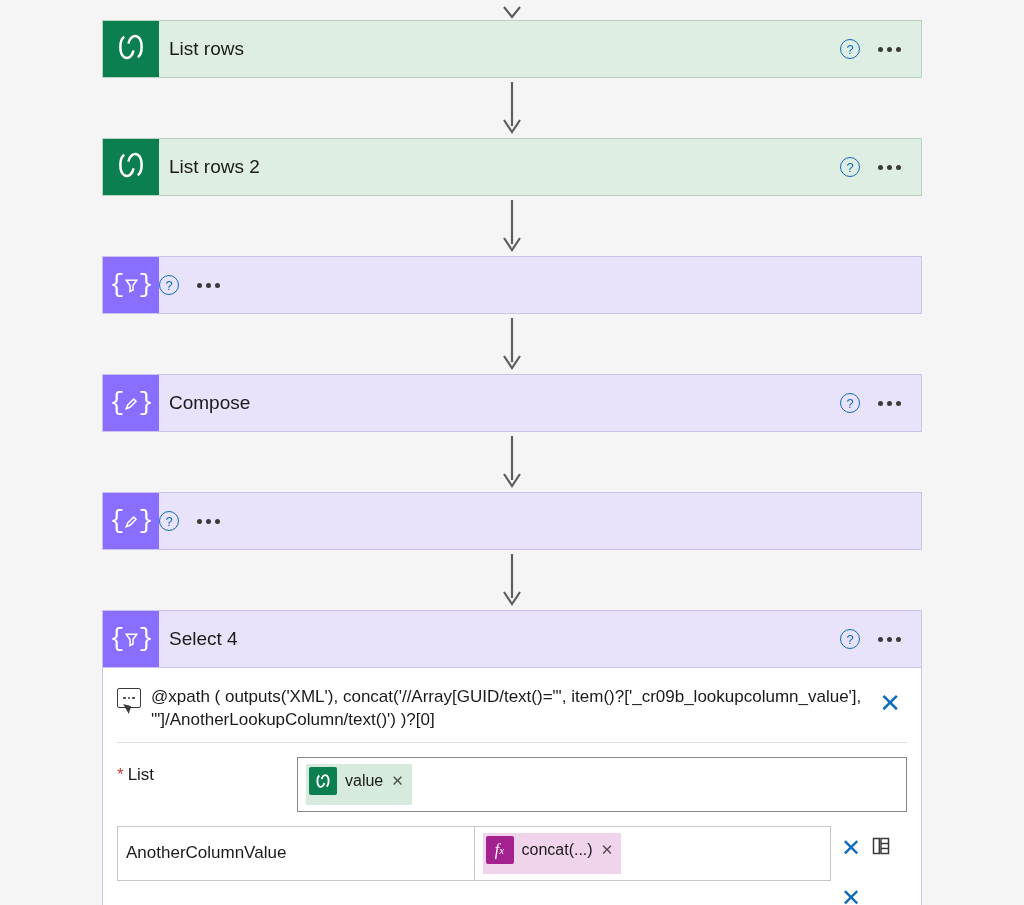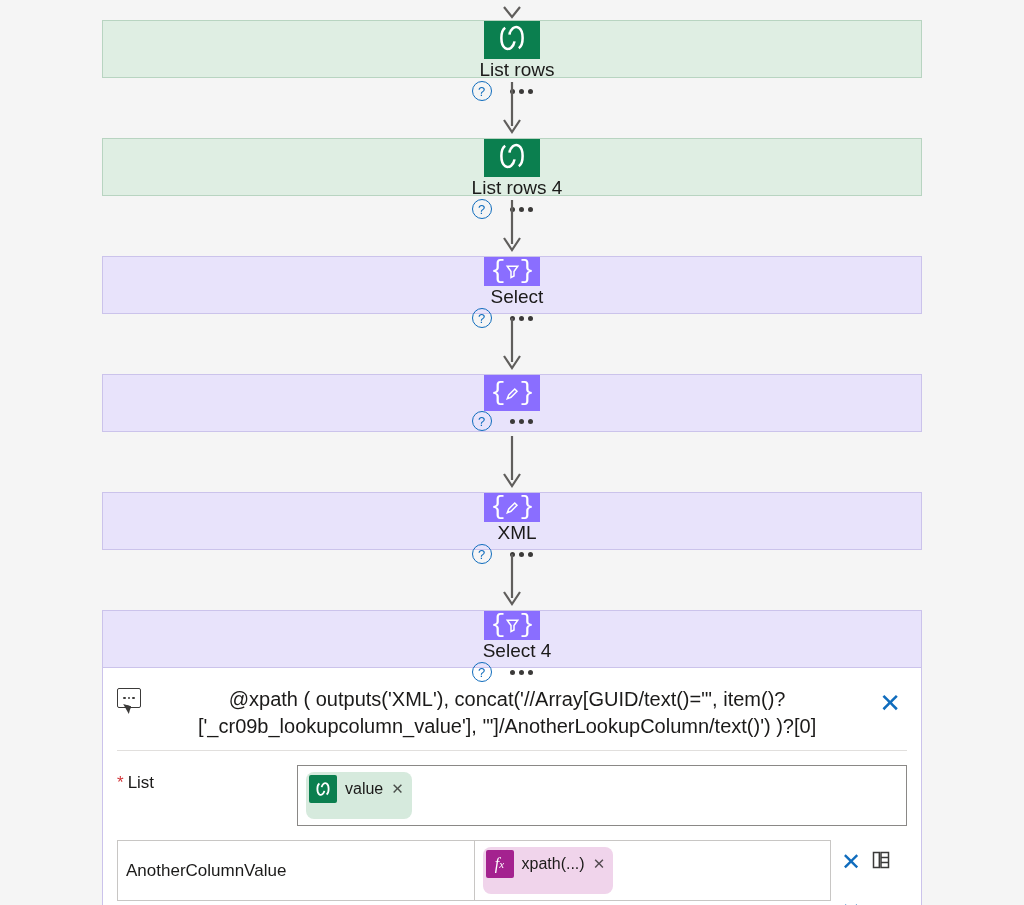--- a/index.html
+++ b/index.html
@@ -33,21 +33,20 @@
     padding: 0 0 10px 0;
   }
   .card {
     width: 820px;
     border: 1px solid;
   }
   .card-head {
     display: flex;
     align-items: center;
     height: 56px;
-    flex-direction: column;
   }
   .card-head .icon-box {
     width: 56px; height: 56px;
     display: flex; align-items: center; justify-content: center;
   }
   .card-head .title {
     flex: 1;
     font-size: 19px;
     padding-left: 10px;
   }
@@ -100,21 +99,21 @@
     border-top: 1px solid var(--dataop-border);
     padding: 12px 14px 4px 14px;
   }
   .peek-row {
     display: flex; align-items: flex-start; gap: 10px;
     border-bottom: 1px solid #e1dfdd;
     padding: 6px 0 10px 0;
     margin-bottom: 14px;
   }
   .peek-row .expr-text {
-    flex: 1; font-size: 20px; line-height: 1.35; text-align: center;
+    flex: 1; font-size: 17px; line-height: 1.35;
   }
   .peek-row .close-x {
     color: var(--help-blue); font-size: 26px; padding: 2px 6px; cursor: pointer;
   }
   .comment-icon {
     width: 24px; height: 20px; border: 1.5px solid #3b3a39; border-radius: 2px;
     position: relative;
     display: inline-flex; align-items: center; justify-content: center;
     margin-top: 2px;
   }
@@ -149,23 +148,23 @@
   .box {
     border: 1px solid #8a8886;
     padding: 6px 8px;
     display: flex; align-items: center;
     min-height: 40px;
     background: #fff;
   }
 
   .token {
     display: inline-flex; align-items: center;
-    border-radius: 8px;
+    border-radius: 0;
     gap: 8px;
-    padding: 3px 8px 16px 3px;
+    padding: 3px 8px 10px 3px;
     font-size: 16px;
   }
   .token .tok-icon {
     width: 28px; height: 28px;
     display: inline-flex; align-items: center; justify-content: center;
   }
   .token .tok-x { font-size: 15px; opacity: .75; cursor: pointer; }
   .token-green { background: var(--token-green-bg); }
   .token-green .tok-icon { background: var(--dataverse-green); border-radius: 2px; }
   .token-pink { background: var(--token-pink-bg); }
@@ -244,21 +243,21 @@
   <div class="card dataverse">
     <div class="card-head">
       <div class="icon-box">
         <span class="swirl-icon">
           <svg viewBox="0 0 40 40" fill="none" stroke="#ffffff" stroke-width="3">
             <path d="M12 8c-6 4-6 20 0 24 5 3 10-2 11-8"></path>
             <path d="M28 32c6-4 6-20 0-24-5-3-10 2-11 8"></path>
           </svg>
         </span>
       </div>
-      <div class="title">List rows 4</div>
+      <div class="title">List rows 2</div>
       <div class="actions">
         <span class="help-icon">?</span>
         <span class="ellipsis-icon">
             <span></span>
             <span></span>
             <span></span>
           </span>
       </div>
     </div>
   </div>
@@ -270,21 +269,20 @@
       </svg>
   </div>
 
   <div class="card dataop">
     <div class="card-head">
       <div class="icon-box">
         <span class="glyph-icon">{<svg width="15" height="15" viewBox="0 0 20 20" fill="none" stroke="#ffffff" stroke-width="2">
               <path d="M3 3h14l-5 7v6l-4 2v-8z"></path>
             </svg>}</span>
       </div>
-      <div class="title">Select</div>
       <div class="actions">
         <span class="help-icon">?</span>
         <span class="ellipsis-icon">
             <span></span>
             <span></span>
             <span></span>
           </span>
       </div>
     </div>
   </div>
@@ -296,20 +294,21 @@
       </svg>
   </div>
 
   <div class="card dataop">
     <div class="card-head">
       <div class="icon-box">
         <span class="glyph-icon">{<svg width="15" height="15" viewBox="0 0 20 20" fill="none" stroke="#ffffff" stroke-width="2">
               <path d="M3 17l2-5 8-8 3 3-8 8-5 2z"></path>
             </svg>}</span>
       </div>
+      <div class="title">Compose</div>
       <div class="actions">
         <span class="help-icon">?</span>
         <span class="ellipsis-icon">
             <span></span>
             <span></span>
             <span></span>
           </span>
       </div>
     </div>
   </div>
@@ -321,21 +320,20 @@
       </svg>
   </div>
 
   <div class="card dataop">
     <div class="card-head">
       <div class="icon-box">
         <span class="glyph-icon">{<svg width="15" height="15" viewBox="0 0 20 20" fill="none" stroke="#ffffff" stroke-width="2">
               <path d="M3 17l2-5 8-8 3 3-8 8-5 2z"></path>
             </svg>}</span>
       </div>
-      <div class="title">XML</div>
       <div class="actions">
         <span class="help-icon">?</span>
         <span class="ellipsis-icon">
             <span></span>
             <span></span>
             <span></span>
           </span>
       </div>
     </div>
   </div>
@@ -402,21 +400,21 @@
       <div class="field-row" style="margin-bottom:0">
         <div class="field-input">
           <div class="map-wrap">
             <table class="map-table">
               <tbody>
               <tr>
                 <td class="key">AnotherColumnValue</td>
                 <td>
                   <span class="token token-pink">
                     <span class="tok-icon">f<sub>x</sub></span>
-                    <span>xpath(...)</span>
+                    <span>concat(...)</span>
                     <span class="tok-x">✕</span>
                   </span>
                 </td>
               </tr>
 
             </tbody>
               </table>
             <div class="row-actions">
               <div class="row-line">
                 <span class="blue-x">✕</span>

